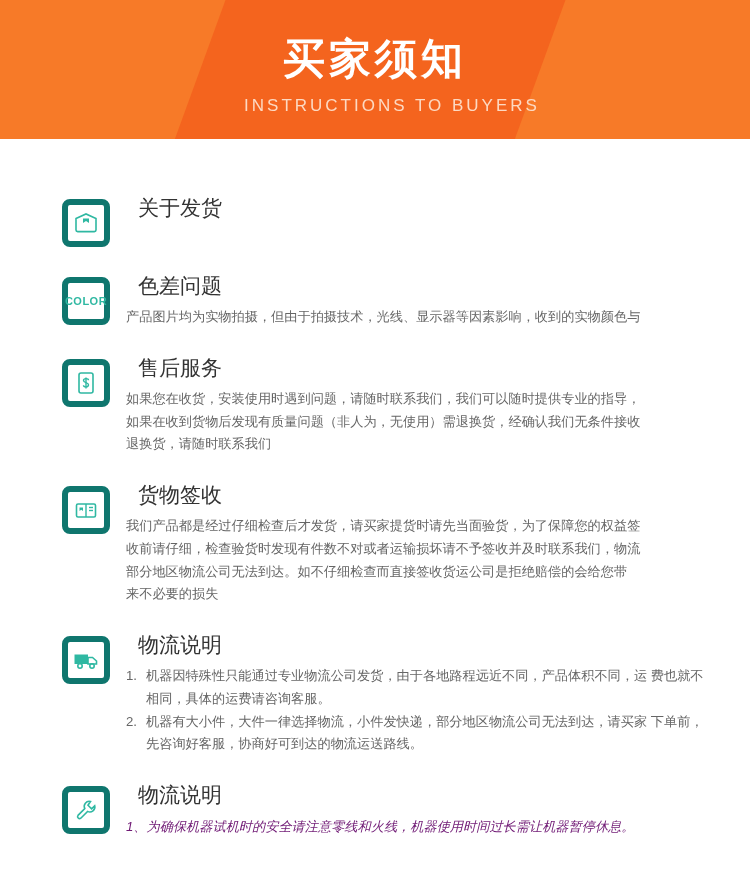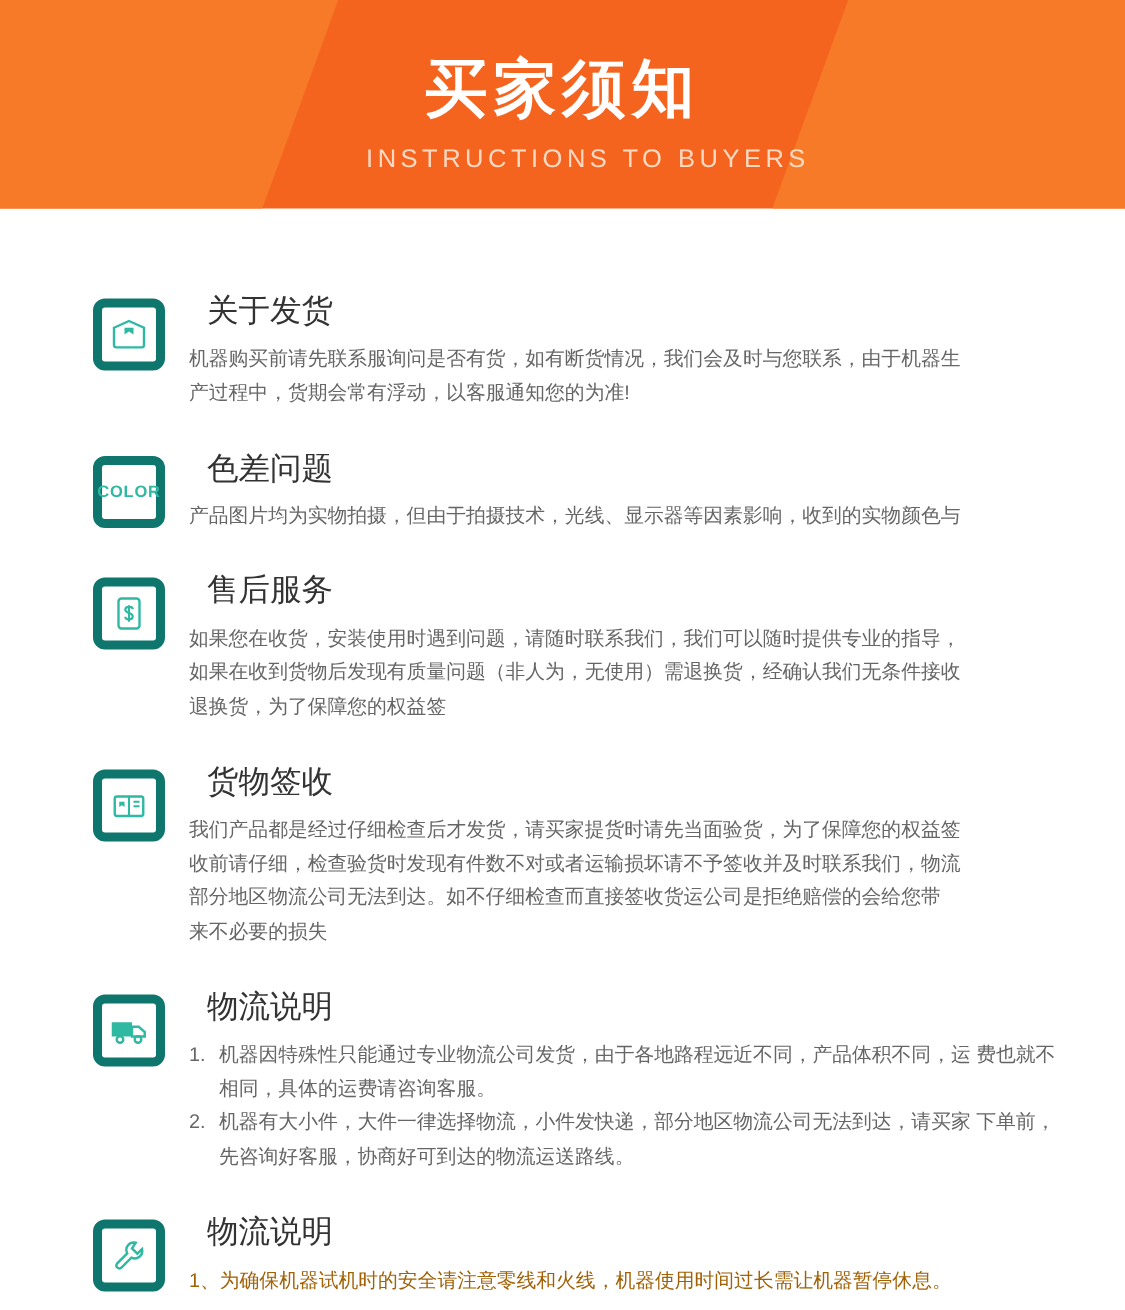--- a/index.html
+++ b/index.html
@@ -137,22 +137,23 @@
     left: 0;
     top: 0;
   }
   .plain-list {
     margin: 0;
     padding: 0;
     list-style: none;
   }
   .plain-list li {
     font-size: 13.2px;
-    color: #a16207;
+    color: #701a75;
     line-height: 1.76;
+    font-style: italic;
   }
 </style>
 </head>
 <body>
 
 <div class="page">
 
   <div class="banner">
     <div class="banner-inner">
       <div class="banner-title">买家须知</div>
@@ -164,24 +165,20 @@
 
     <div class="item">
       <div class="icon-box">
         <svg width="26" height="26" viewBox="0 0 26 26" fill="none" stroke="#2fb8a2" stroke-width="1.6">
           <path d="M3 8.5 L13 4 L23 8.5 L23 20 C23 21 22.2 21.6 21.3 21.6 L4.7 21.6 C3.8 21.6 3 21 3 20 Z"></path>
           <path d="M10 8.5 L16 8.5 L16 13 L13 11 L10 13 Z" fill="#2fb8a2" stroke="none"></path>
         </svg>
       </div>
       <div class="item-body">
         <div class="item-title">关于发货</div>
-        <div class="item-text">
-          <span class="ln">机器购买前请先联系服询问是否有货，如有断货情况，我们会及时与您联系，由于机器生</span>
-          <span class="ln">产过程中，货期会常有浮动，以客服通知您的为准!</span>
-        </div>
       </div>
     </div>
 
     <div class="item">
       <div class="icon-box">
         <span class="color-text">COLOR</span>
       </div>
       <div class="item-body">
         <div class="item-title">色差问题</div>
         <div class="item-text">
@@ -196,21 +193,21 @@
           <rect x="6" y="3" width="14" height="20" rx="2"></rect>
           <path d="M13 7.5 L13 18.5" stroke-width="1.4"></path>
           <path d="M15.5 10.2 C15.5 9 14.4 8.6 13 8.6 C11.6 8.6 10.5 9.2 10.5 10.5 C10.5 13 15.5 12.2 15.5 14.8 C15.5 16.2 14.4 16.9 13 16.9 C11.6 16.9 10.5 16.3 10.5 15.2" stroke-width="1.4"></path>
         </svg>
       </div>
       <div class="item-body">
         <div class="item-title">售后服务</div>
         <div class="item-text">
           <span class="ln">如果您在收货，安装使用时遇到问题，请随时联系我们，我们可以随时提供专业的指导，</span>
           <span class="ln">如果在收到货物后发现有质量问题（非人为，无使用）需退换货，经确认我们无条件接收</span>
-          <span class="ln">退换货，为了保障您的权益签</span>
+          <span class="ln">退换货，请随时联系我们</span>
         </div>
       </div>
     </div>
 
     <div class="item">
       <div class="icon-box">
         <svg width="26" height="26" viewBox="0 0 26 26" fill="none" stroke="#2fb8a2" stroke-width="1.6">
           <rect x="3.5" y="7" width="19" height="13" rx="1.5"></rect>
           <path d="M13 7 L13 20" stroke-width="1.4"></path>
           <path d="M6.5 10.5 L10 10.5 L10 14 L8.2 12.8 L6.5 14 Z" fill="#2fb8a2" stroke="none"></path>

